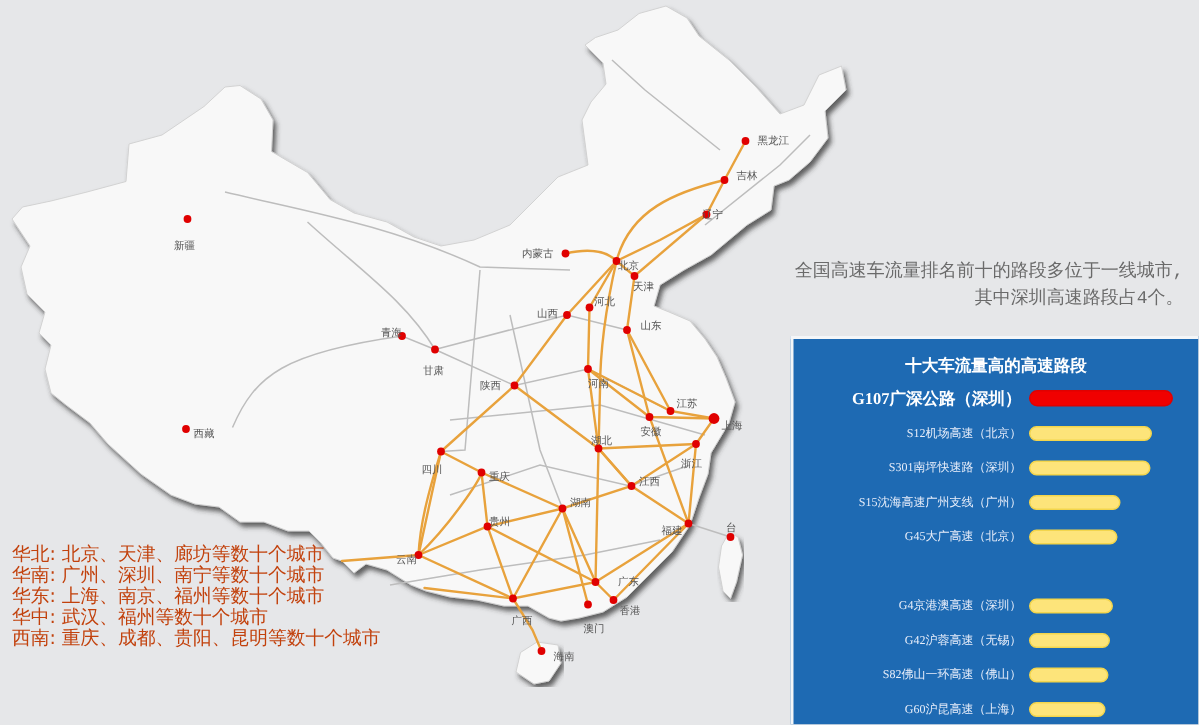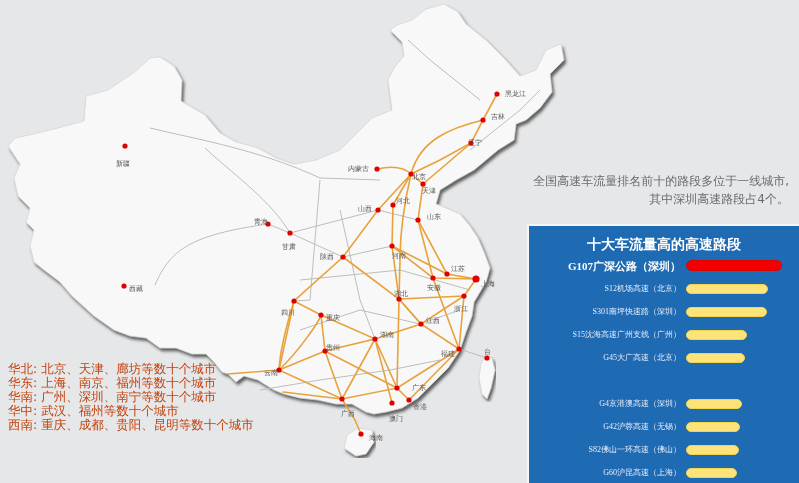--- a/index.html
+++ b/index.html
@@ -6,35 +6,35 @@
     body {
       width: 799px; height: 483px; overflow: hidden;
       background: #e6e7e9;
       font-family: "DejaVu Sans", sans-serif;
       position: relative;
     }
     #map-svg { position: absolute; left: 0; top: 0; width: 799px; height: 483px; }
     .province-label { font-size: 7px; fill: #555; font-family: "DejaVu Sans", sans-serif; }
     .summary-note {
       position: absolute; right: 10px; top: 172px;
-      text-align: right; color: #6a6a6a; font-size: 12px; line-height: 18px;
+      text-align: right; color: #6a6a6a; font-size: 12px; line-height: 18px; font-family: Liberation Mono, monospace;
     }
     .region-list {
       position: absolute; left: 8px; top: 362px;
       color: #c2410c; font-size: 12.5px; line-height: 14px;
     }
     .region-row { white-space: nowrap; }
     .panel {
       position: absolute; left: 527px; top: 224px; width: 272px; height: 259px;
       background: #1e6ab3;
       border-left: 2px solid #f4f6f8; border-top: 2px solid #f4f6f8;
       box-sizing: border-box;
     }
     .panel-title {
-      text-align: center; color: #fff; font-size: 14px; font-weight: bold;
+      text-align: center; color: #fff; font-size: 11px; font-weight: bold;
       margin-top: 10px; height: 16px;
     }
     .rank-row { position: absolute; left: 0; width: 270px; height: 22px; font-family: Liberation Serif, serif; }
     .rank-label {
       position: absolute; right: 118px; top: 0; line-height: 14px;
       color: #e8eefa; font-size: 8px; white-space: nowrap; text-align: right;
     }
     .rank-row.top .rank-label { font-size: 11px; font-weight: bold; color: #fff; }
     .rank-bar {
       position: absolute; left: 157px; top: 2px; height: 10px; border-radius: 6px;
@@ -173,22 +173,22 @@
     </g>
 </svg>
 
 <div class="summary-note">
   <div>全国高速车流量排名前十的路段多位于一线城市,</div>
   <div>其中深圳高速路段占4个。</div>
 </div>
 
 <div class="region-list">
   <div class="region-row"><span>华北</span><span>:</span> <span>北京、天津、廊坊等数十个城市</span></div>
+  <div class="region-row"><span>华南</span><span>:</span> <span>广州、深圳、南宁等数十个城市</span></div>
   <div class="region-row"><span>华东</span><span>:</span> <span>上海、南京、福州等数十个城市</span></div>
-  <div class="region-row"><span>华南</span><span>:</span> <span>广州、深圳、南宁等数十个城市</span></div>
   <div class="region-row"><span>华中</span><span>:</span> <span>武汉、福州等数十个城市</span></div>
   <div class="region-row"><span>西南</span><span>:</span> <span>重庆、成都、贵阳、昆明等数十个城市</span></div>
 </div>
 
 <div class="panel">
   <div class="panel-title">十大车流量高的高速路段</div>
   <div class="rank-row top" style="top:33px">
     <span class="rank-label">G107广深公路（深圳）</span>
     <span class="rank-bar" style="width: 96px;"></span>
   </div>

